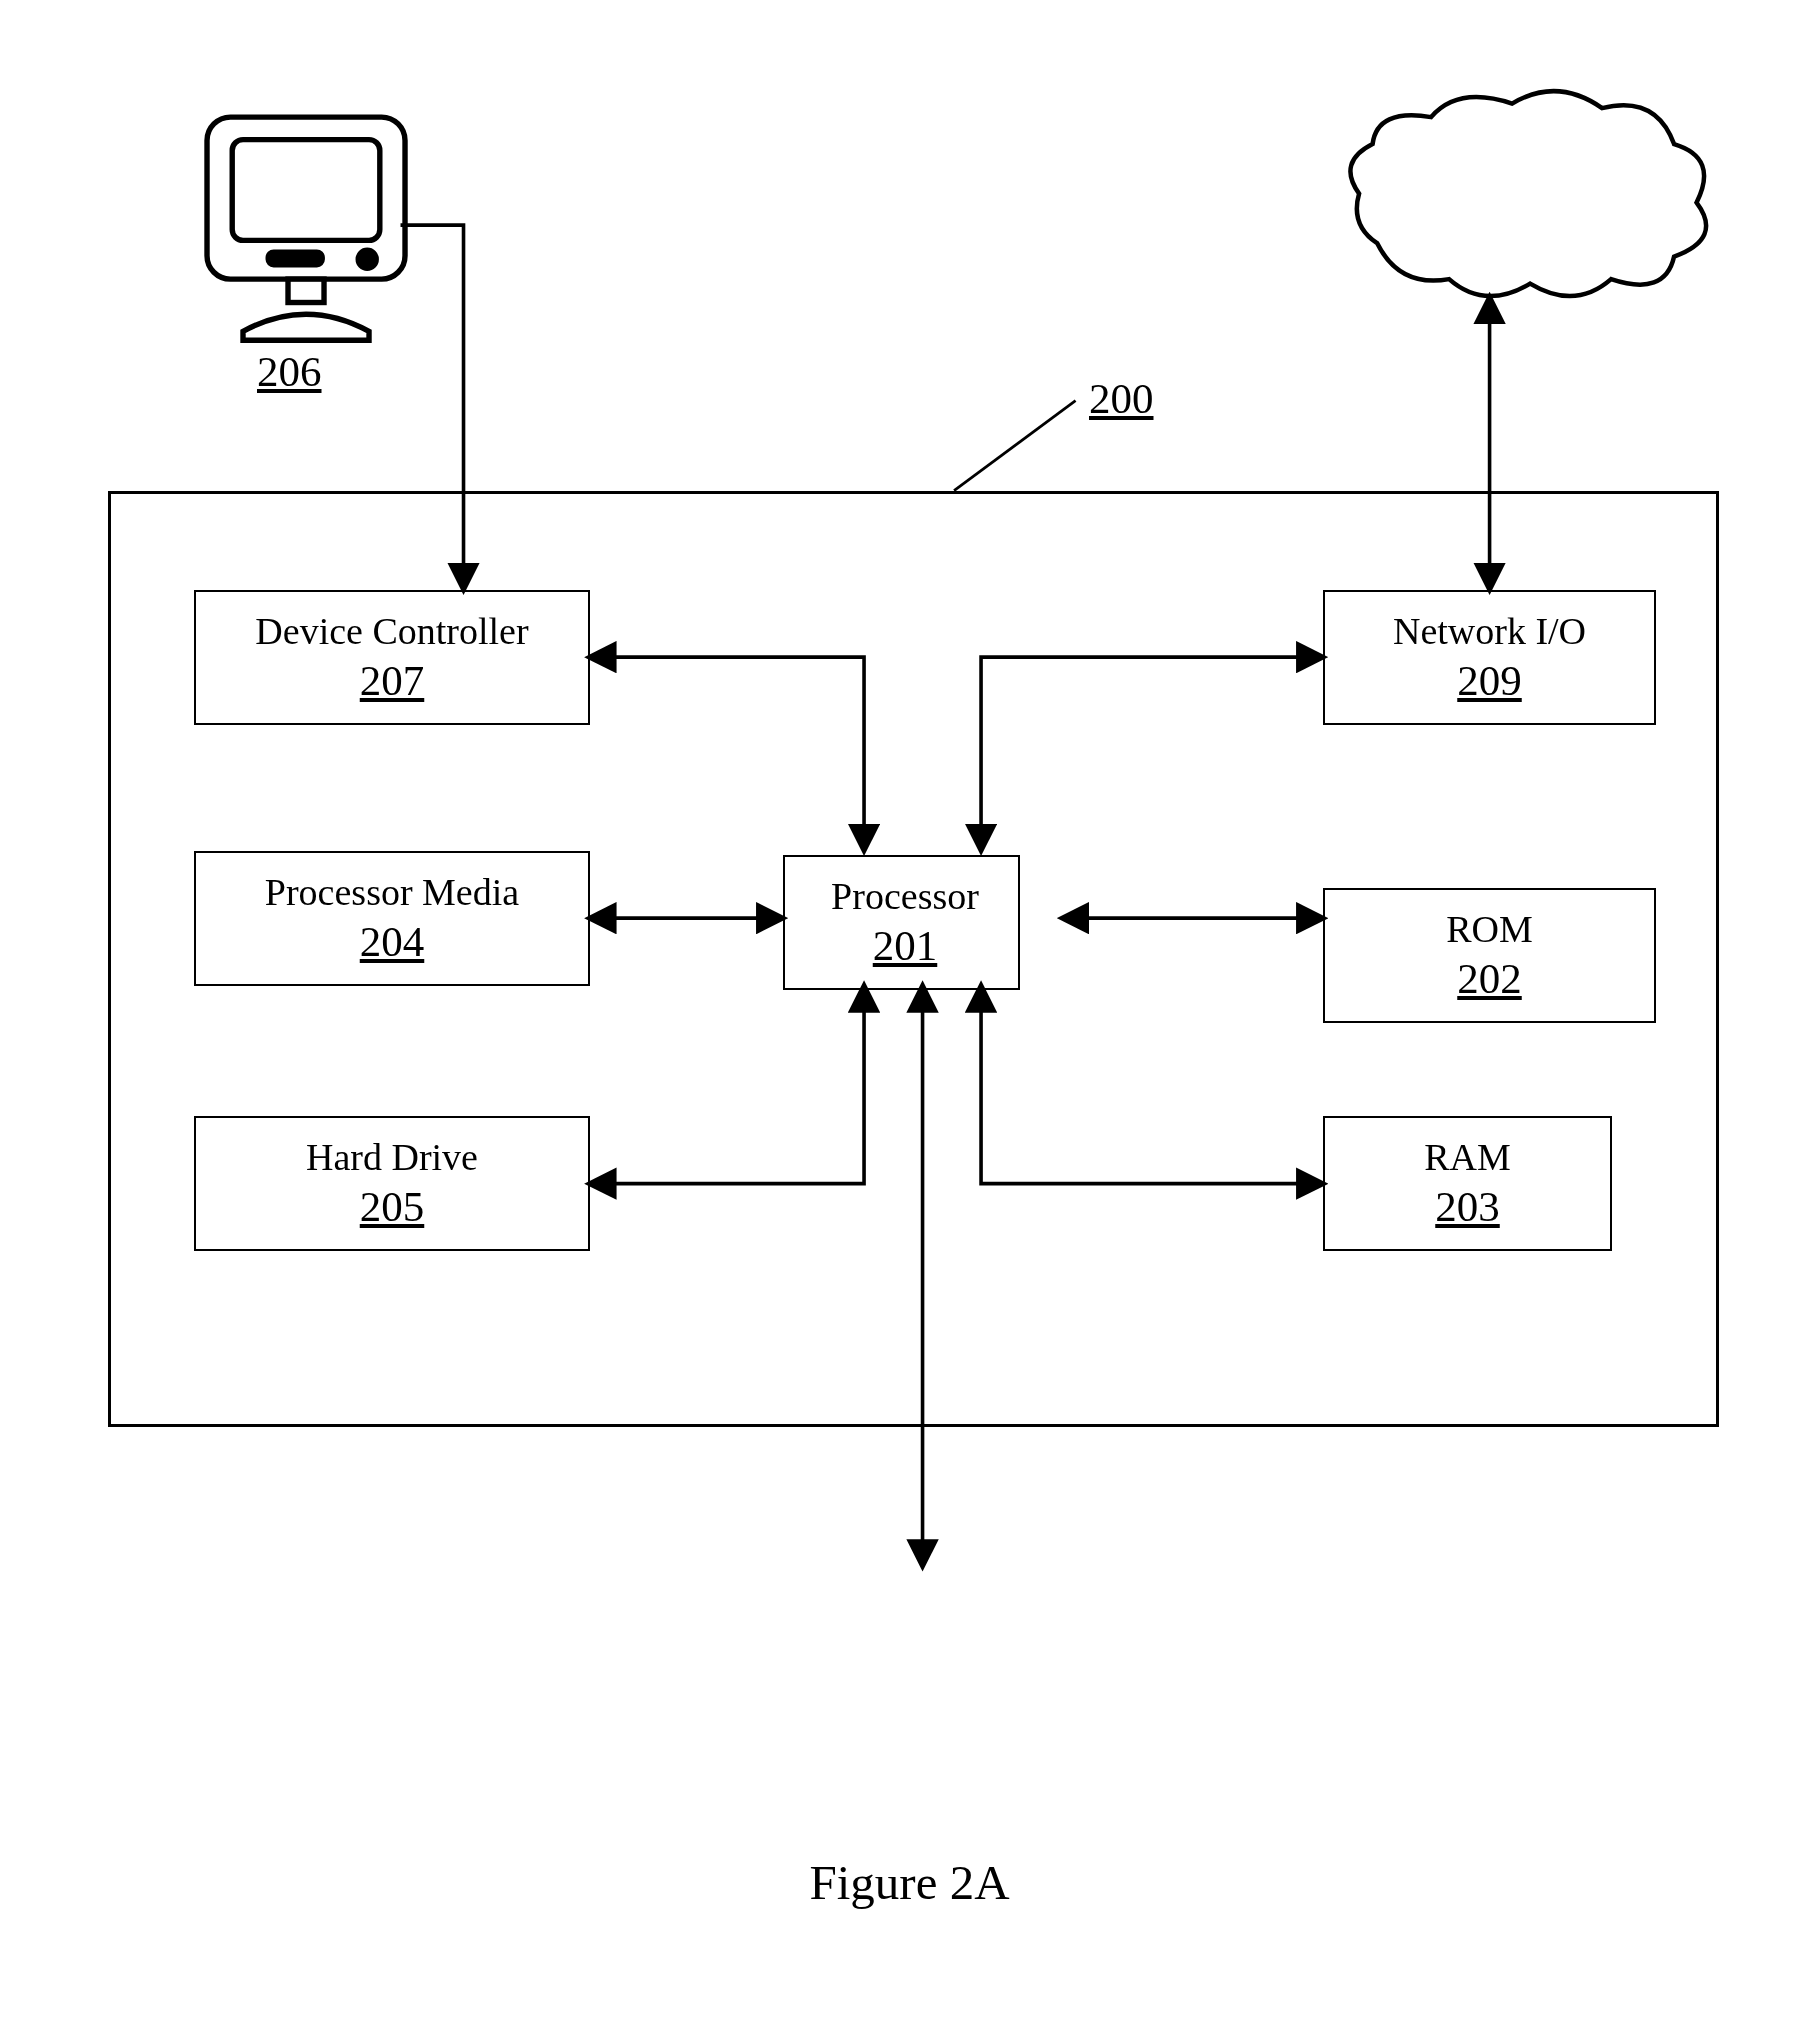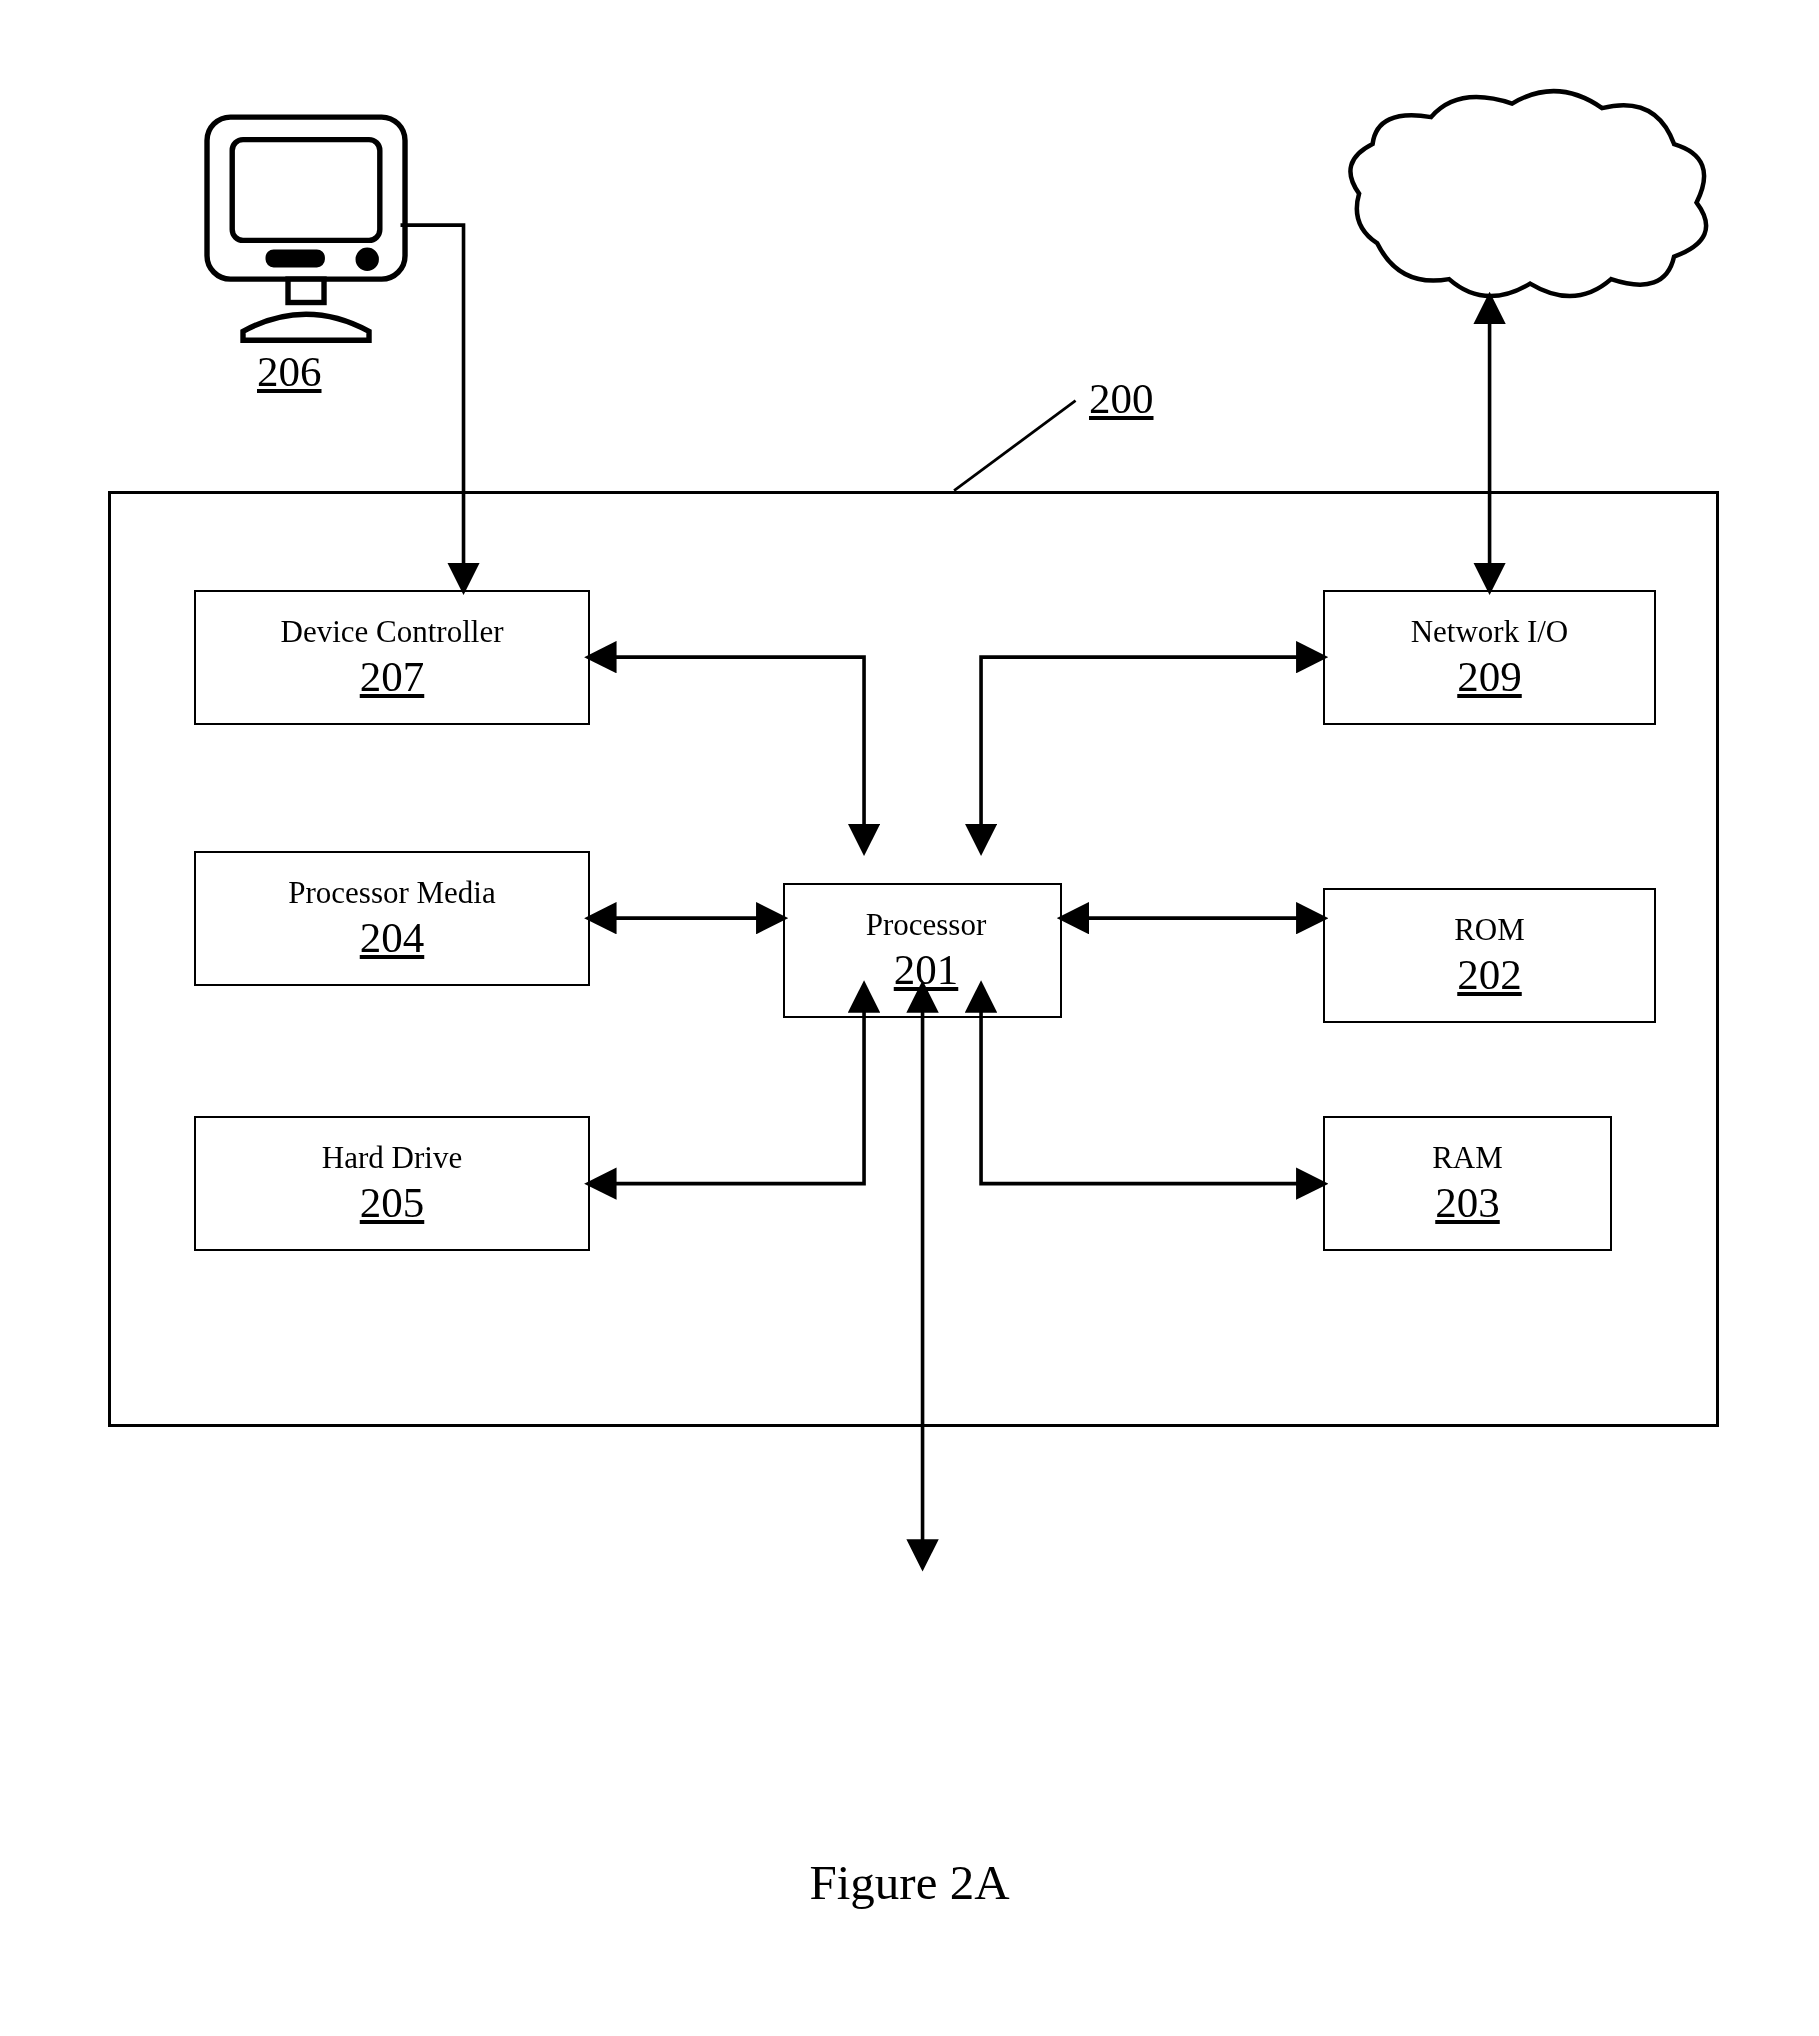--- a/index.html
+++ b/index.html
@@ -19,21 +19,21 @@
     border: 2.7px solid #000;
     box-sizing: border-box;
     text-align: center;
     display: flex;
     flex-direction: column;
     justify-content: center;
     align-items: center;
     background: #fff;
   }
   .box .label {
-    font-size: 31px;
+    font-size: 38px;
     line-height: 1.1;
   }
   .box .refnum {
     font-size: 43px;
     text-decoration: underline;
     line-height: 1.1;
     margin-top: 3.6px;
   }
   .outer {
     position: absolute;
@@ -95,21 +95,21 @@
   <div class="box" style="left:1323px; top:590px; width:333px; height:135px;">
     <div class="label">Network I/O</div>
     <div class="refnum">209</div>
   </div>
 
   <div class="box" style="left:194px; top:851px; width:396px; height:135px;">
     <div class="label">Processor Media</div>
     <div class="refnum">204</div>
   </div>
 
-  <div class="box" style="left:783px; top:883px; width:279px; height:135px;padding-left:7px;">
+  <div class="box" style="left:783px; top:855px; width:237px; height:135px;padding-left:7px;">
     <div class="label">Processor</div>
     <div class="refnum">201</div>
   </div>
 
   <div class="box" style="left:1323px; top:851px; width:333px; height:135px;margin-top:37px;">
     <div class="label">ROM</div>
     <div class="refnum">202</div>
   </div>
 
   <div class="box" style="left:194px; top:1116px; width:396px; height:135px;">

